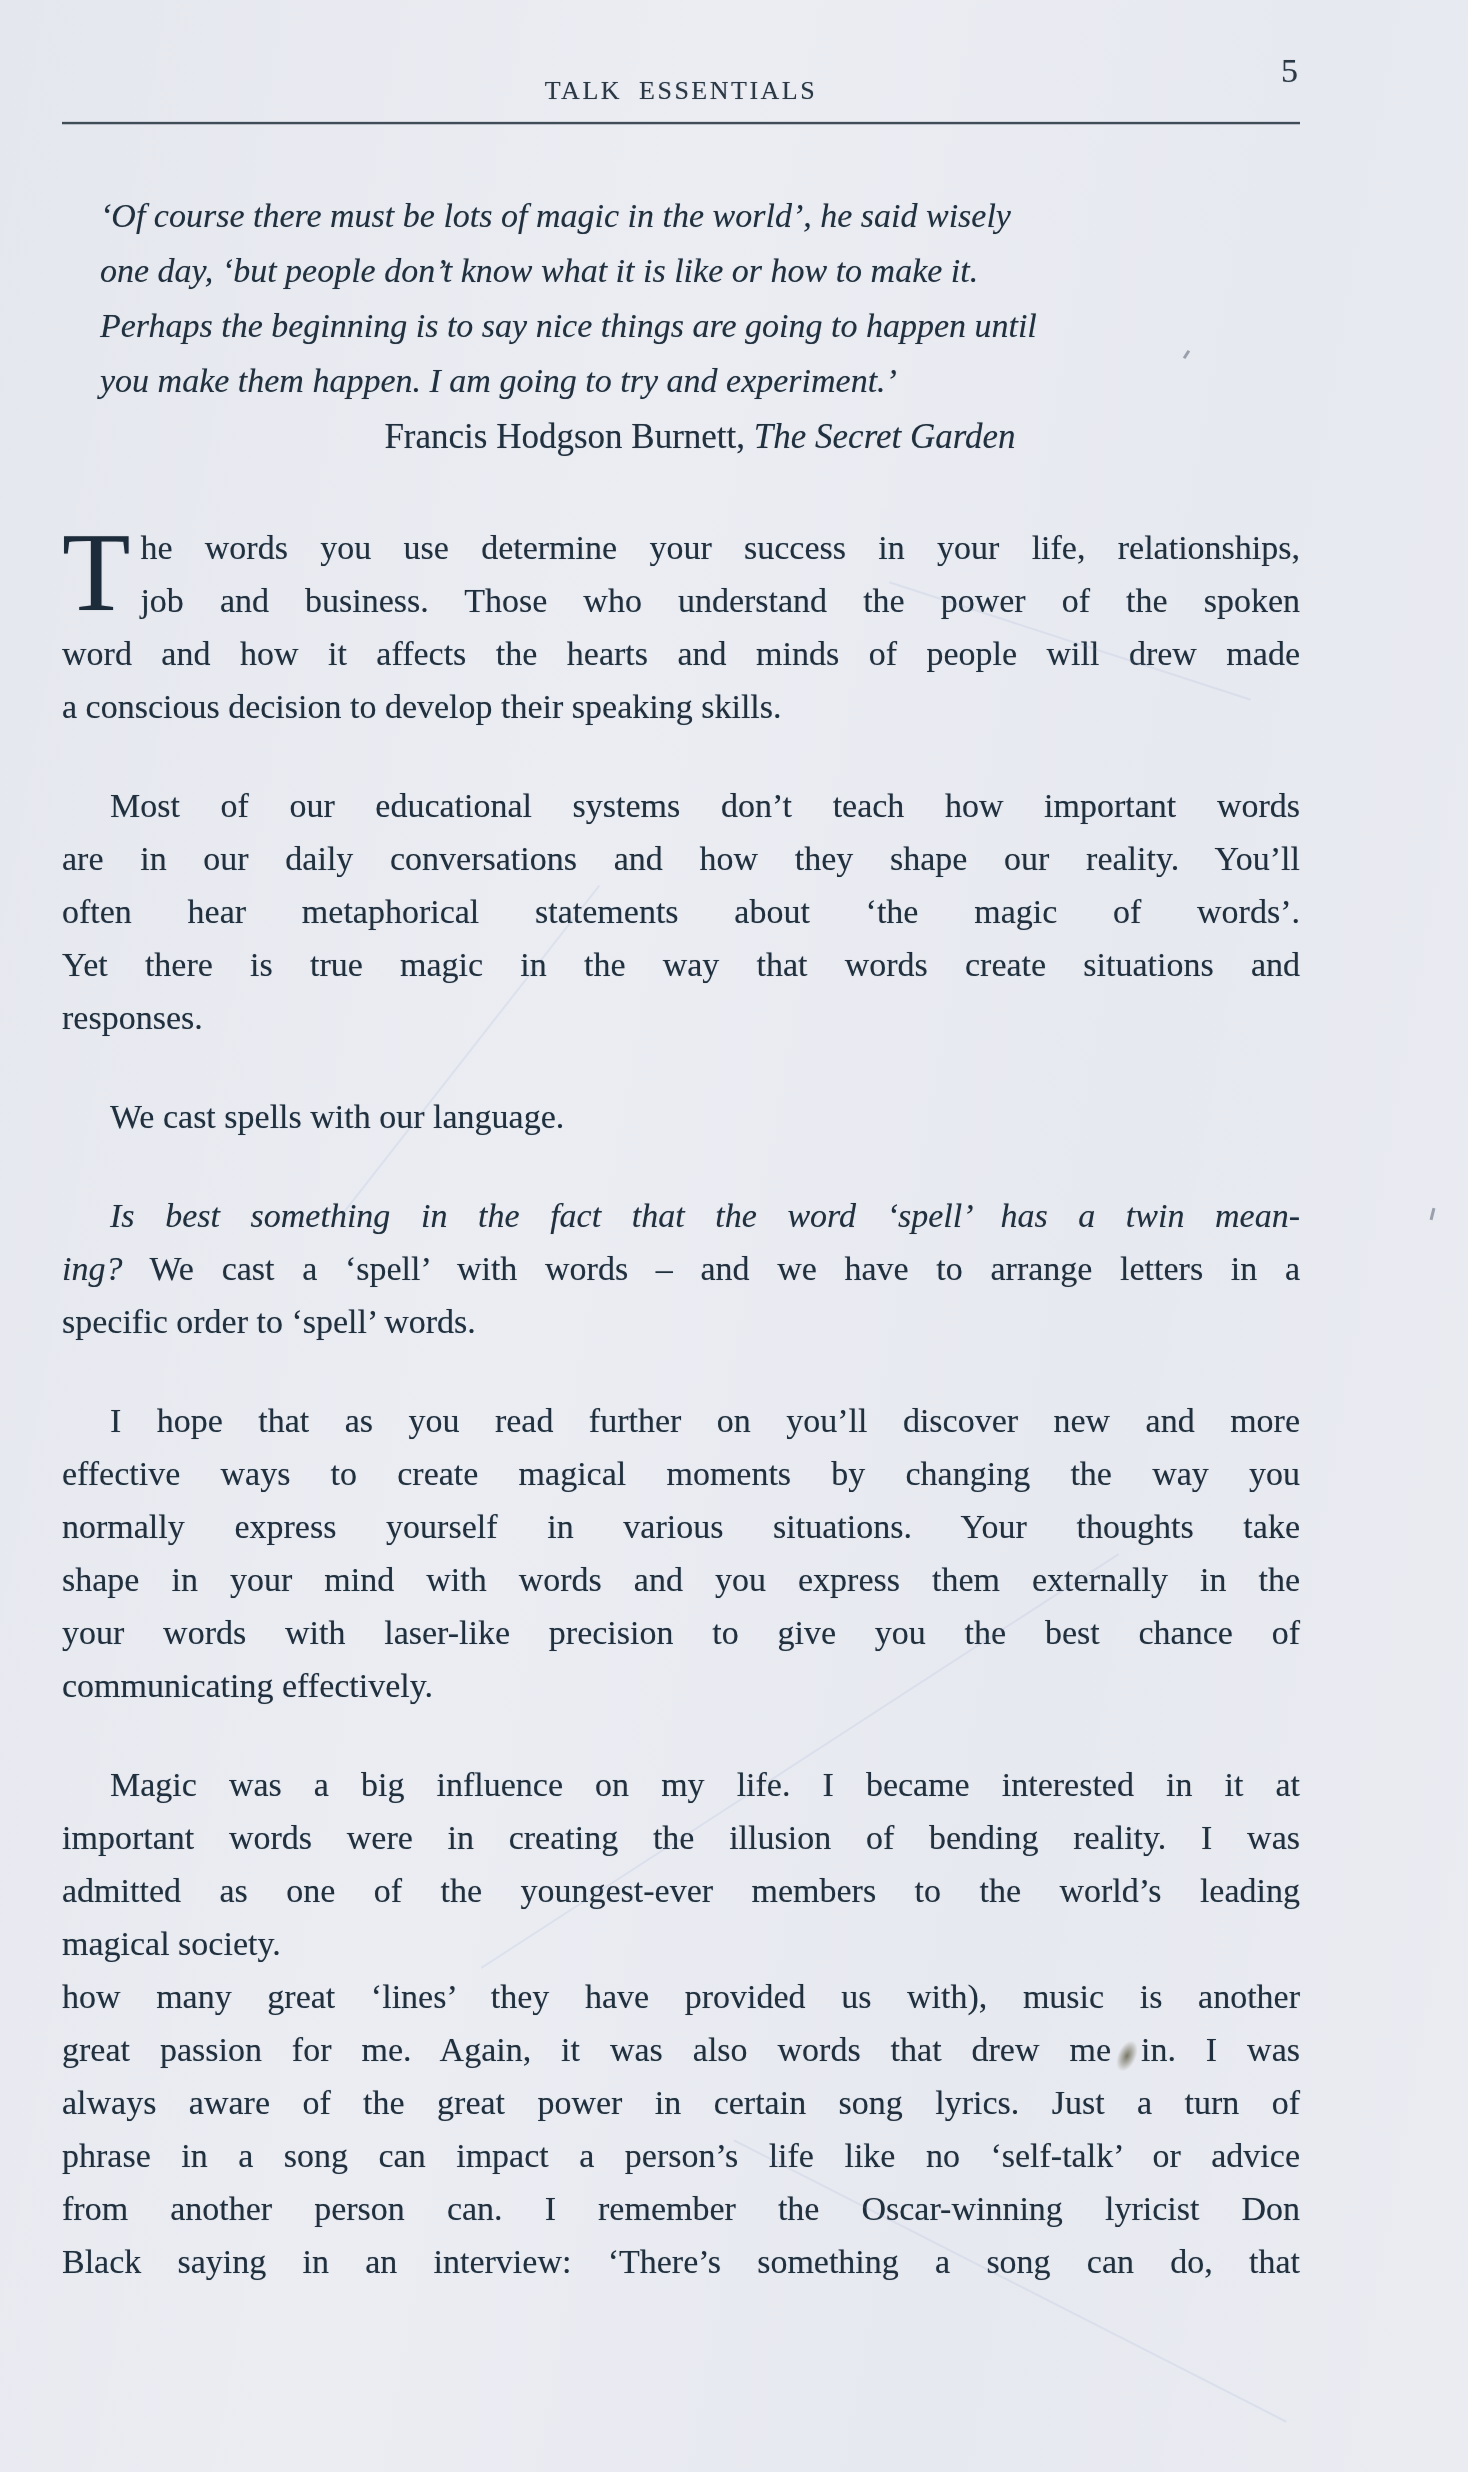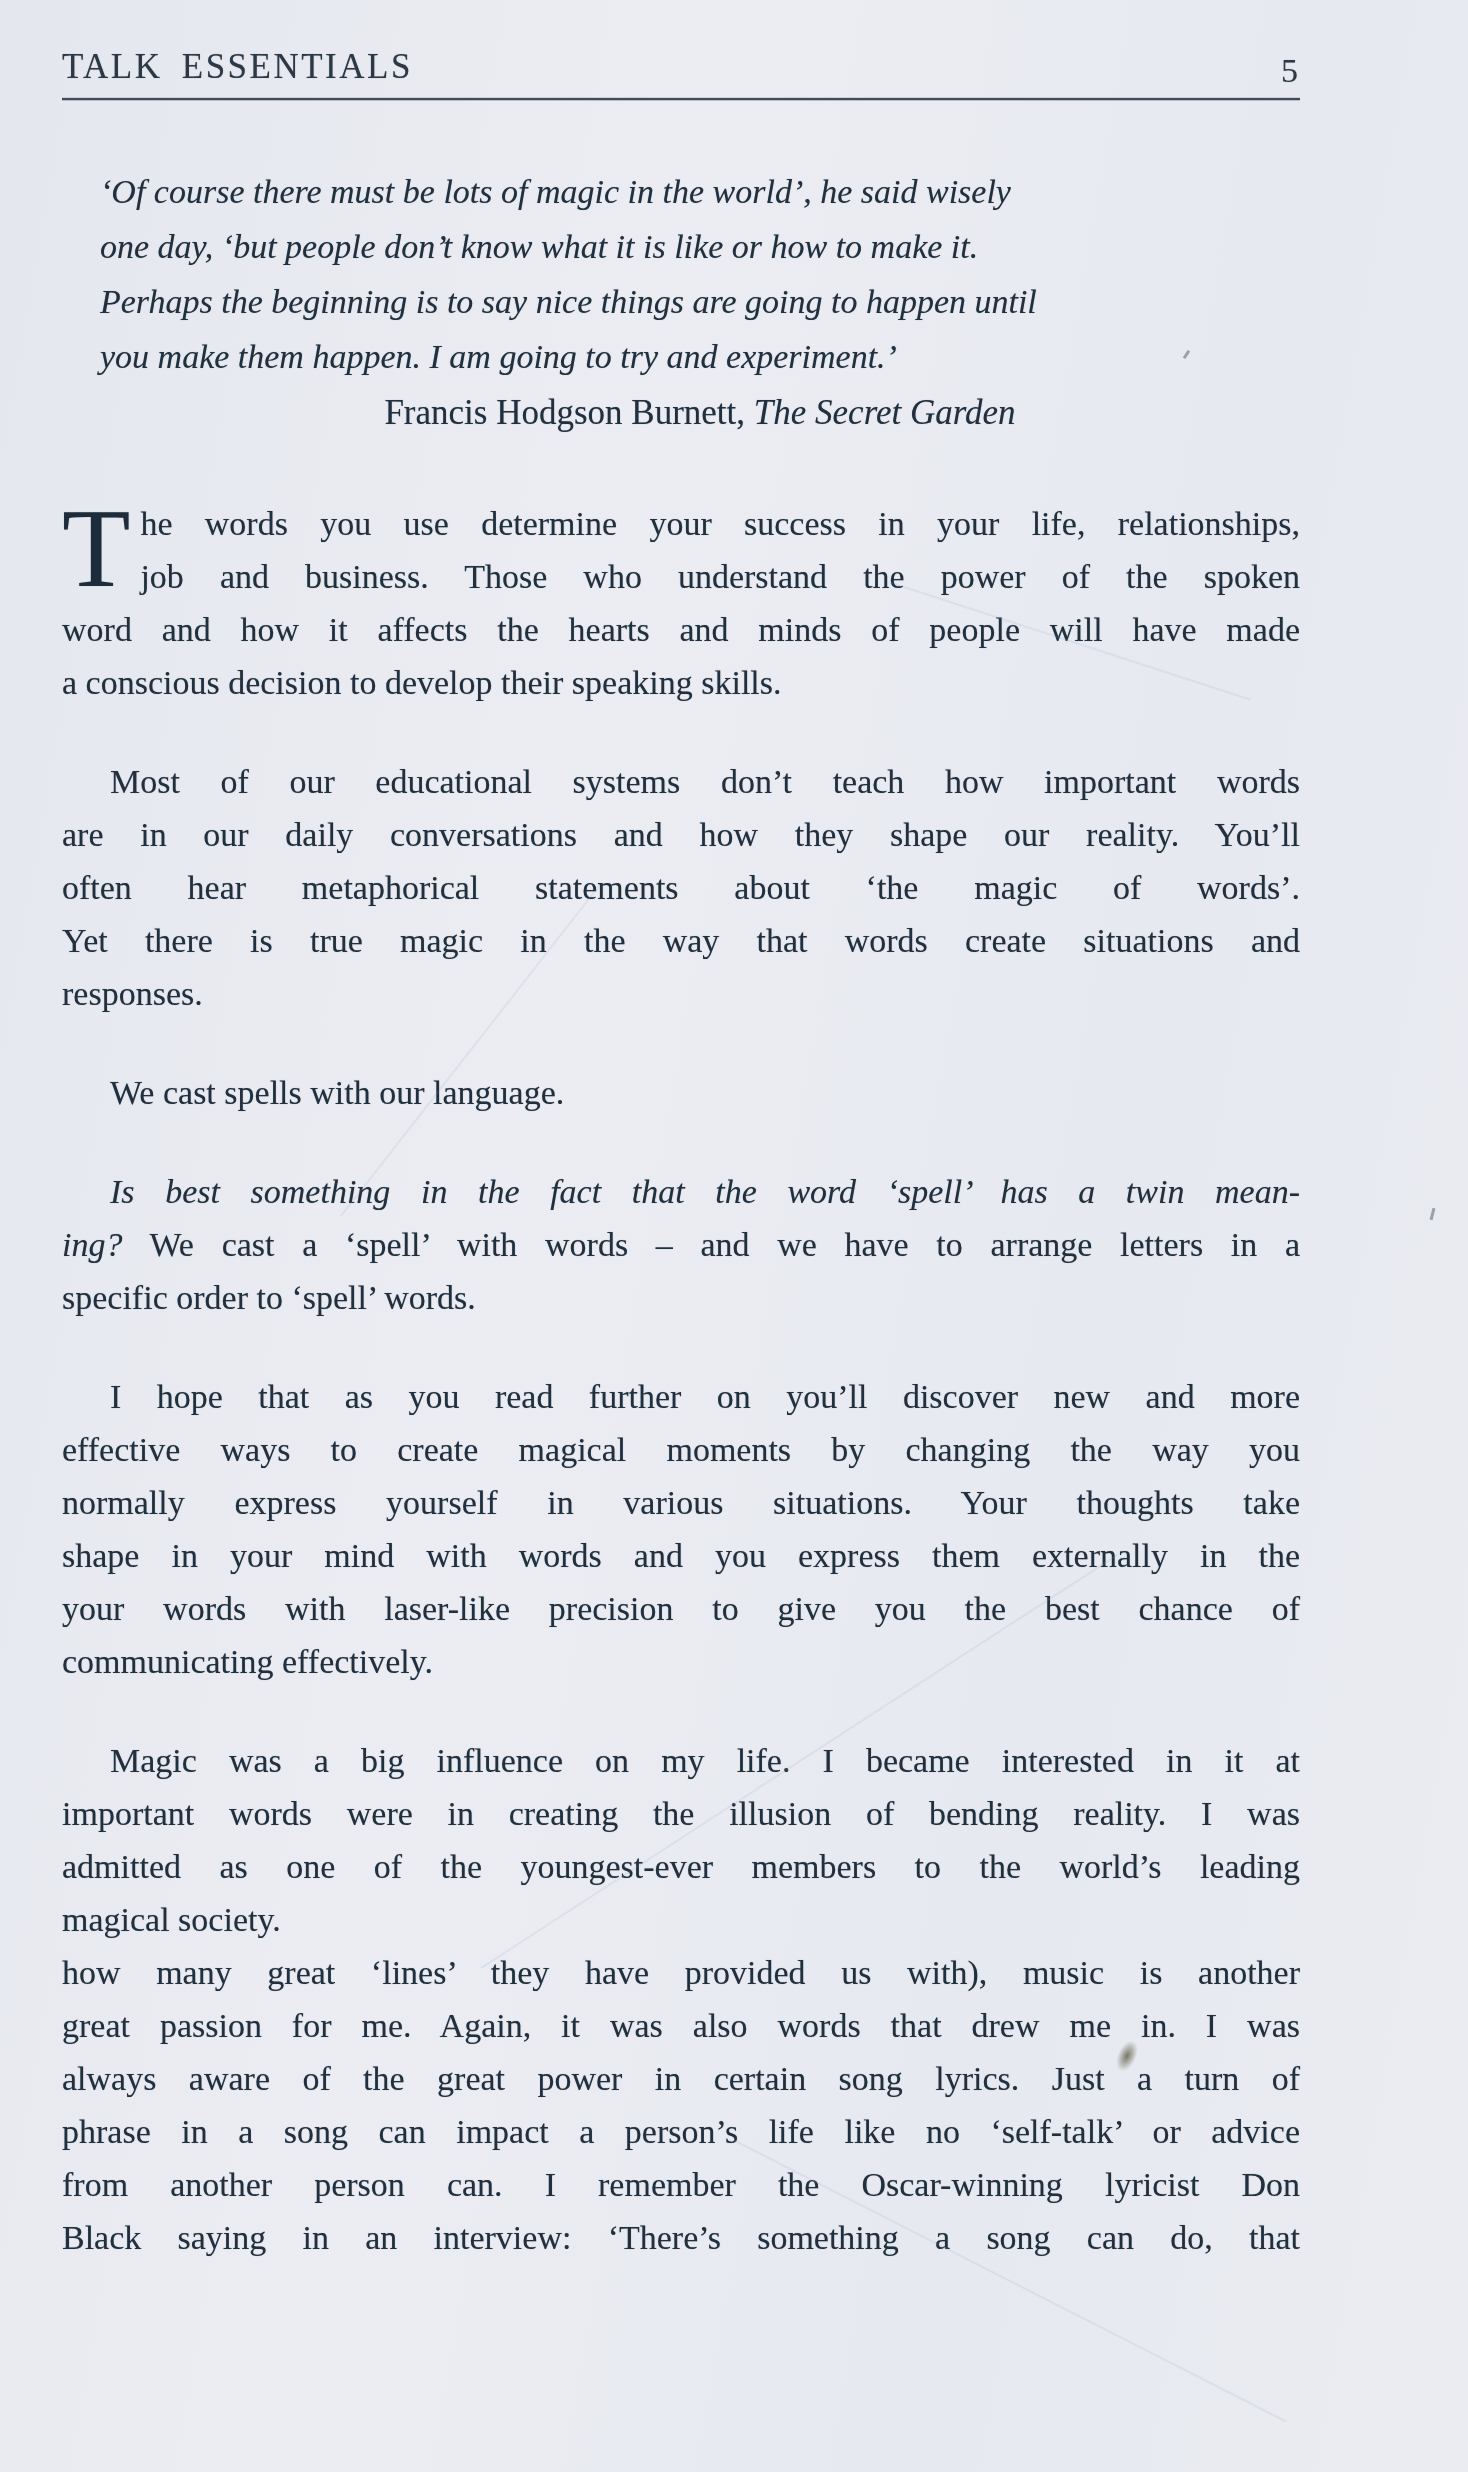--- a/index.html
+++ b/index.html
@@ -10,23 +10,24 @@
     position:relative; width:1468px; height:2472px; overflow:hidden;
     background:linear-gradient(100deg,#e5e7ee 0%,#ebedf3 38%,#e7e9f0 70%,#eaecf2 100%);
     color:#20303e;
   }
 
   .content { position:absolute; left:62px; top:0; width:1238px; }
 
   
   .page-header { position:relative; padding-top:46px; }
   .running-title {
-    font-size:35px; line-height:42px;
+    text-align:center; font-size:26px; line-height:42px;
     letter-spacing:2.5px; word-spacing:8px; color:#2b3947;
     text-shadow:0 0 1px rgba(43,57,71,.4);
+    margin-top:24px;
   }
   .page-number {
     position:absolute; right:2px; top:52px; font-size:34px; color:#2b3947;
     text-shadow:0 0 1px rgba(43,57,71,.4);
   }
   .header-rule {
     margin-top:10px; height:0;
     border-top:2px solid #414c59;
     box-shadow:0 1px 0 rgba(65,76,89,.28), 0 -1px 0 rgba(65,76,89,.15);
   }
@@ -84,21 +85,21 @@
       <div class="ep-line">Perhaps the beginning is to say nice things are going to happen until</div>
       <div class="ep-line">you make them happen. I am going to try and experiment.’</div>
       <div class="attribution"><span>Francis Hodgson Burnett, </span><span class="work">The Secret Garden</span></div>
     </section>
 
     <section class="body-text">
       <span class="dropcap">T</span>
 
       <div class="bline">he words you use determine your success in your life, relationships,</div>
       <div class="bline">job and business. Those who understand the power of the spoken</div>
-      <div class="bline">word and how it affects the hearts and minds of people will have made</div>
+      <div class="bline">word and how it affects the hearts and minds of people will drew made</div>
       <div class="bline last">a conscious decision to develop their speaking skills.</div>
 
       <div class="bline indent">Most of our educational systems don’t teach how important words</div>
       <div class="bline">are in our daily conversations and how they shape our reality. You’ll</div>
       <div class="bline">often hear metaphorical statements about ‘the magic of words’.</div>
       <div class="bline">Yet there is true magic in the way that words create situations and</div>
       <div class="bline last">responses.</div>
 
       <div class="bline last indent">We cast spells with our language.</div>
 

